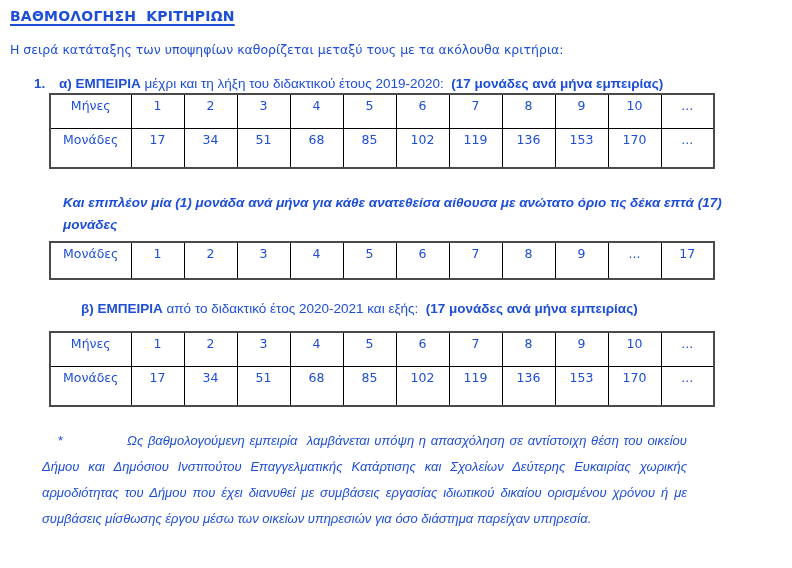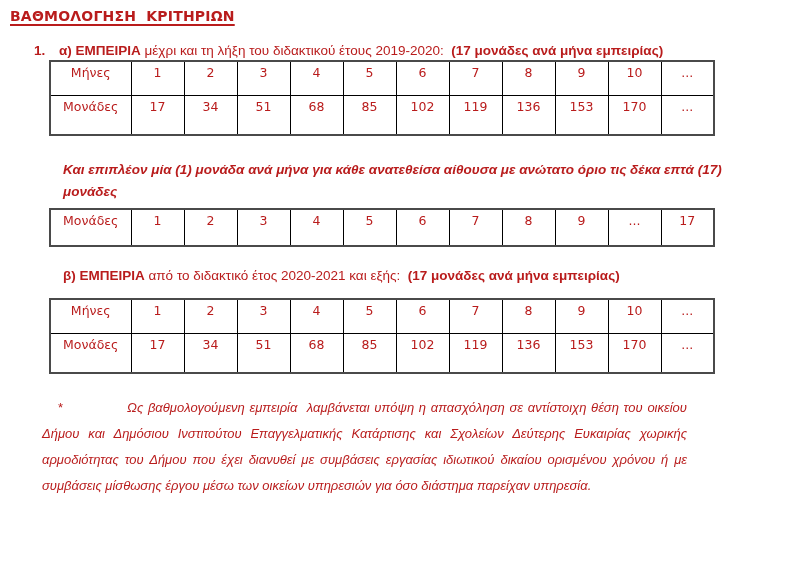--- a/index.html
+++ b/index.html
@@ -1,20 +1,20 @@
 <!DOCTYPE html>
 <html><head>
 <meta charset="utf-8">
 <style>
   html,body{margin:0;padding:0;background:#fff;}
   .page{
     position:relative;
     width:732px;height:568px;
     background:#fff;
-    color:#b91c1c;
+    color:#1d4ed8;
     font-family:"DejaVu Sans",sans-serif;
     overflow:hidden;
     border-radius:21px;
   }
   .title{
     margin:8px 0 0 10px;
     font-size:14px;line-height:17px;font-weight:bold;
     text-decoration:underline;
     text-underline-offset:3px;
     text-decoration-thickness:1.5px;
@@ -23,21 +23,21 @@
   .intro{
     margin:17px 0 0 10px;
     font-size:12.5px;line-height:16px;
   }
   .heading{
     margin:18px 0 0 0;
     padding-left:34px;
     font-family:"Liberation Sans",sans-serif;
     font-size:13.5px;line-height:16px;
   }
-  .heading.second{margin-top:21px;padding-left:63px;}
+  .heading.second{margin-top:21px;padding-left:81px;}
   .num{display:inline-block;width:25px;font-weight:bold;}
   .b{font-weight:bold;}
   .doc-table{
     border-collapse:collapse;
     table-layout:fixed;
     width:664px;
     margin:1px 4px 0 49px;
     border:2px solid #4a4a4a;
   }
   .doc-table td{
@@ -79,20 +79,21 @@
     text-indent:0;
   }
 </style>
 </head>
 <body>
 
 <div class="page">
 
   <h1 class="title">ΒΑΘΜΟΛΟΓΗΣΗ &nbsp;ΚΡΙΤΗΡΙΩΝ</h1>
 
+  <p class="intro">Η σειρά κατάταξης των υποψηφίων καθορίζεται μεταξύ τους με τα ακόλουθα κριτήρια:</p>
 
   <p class="heading"><span class="num">1.</span><span class="b">α) ΕΜΠΕΙΡΙΑ</span><span> μέχρι και τη λήξη του διδακτικού έτους 2019-2020:&nbsp; </span><span class="b">(17 μονάδες ανά μήνα εμπειρίας)</span></p>
 
   <table class="doc-table t-std">
     <colgroup>
         <col class="c-head">
         <col span="11" class="c-num">
       </colgroup>
     <tbody>
         <tr>

